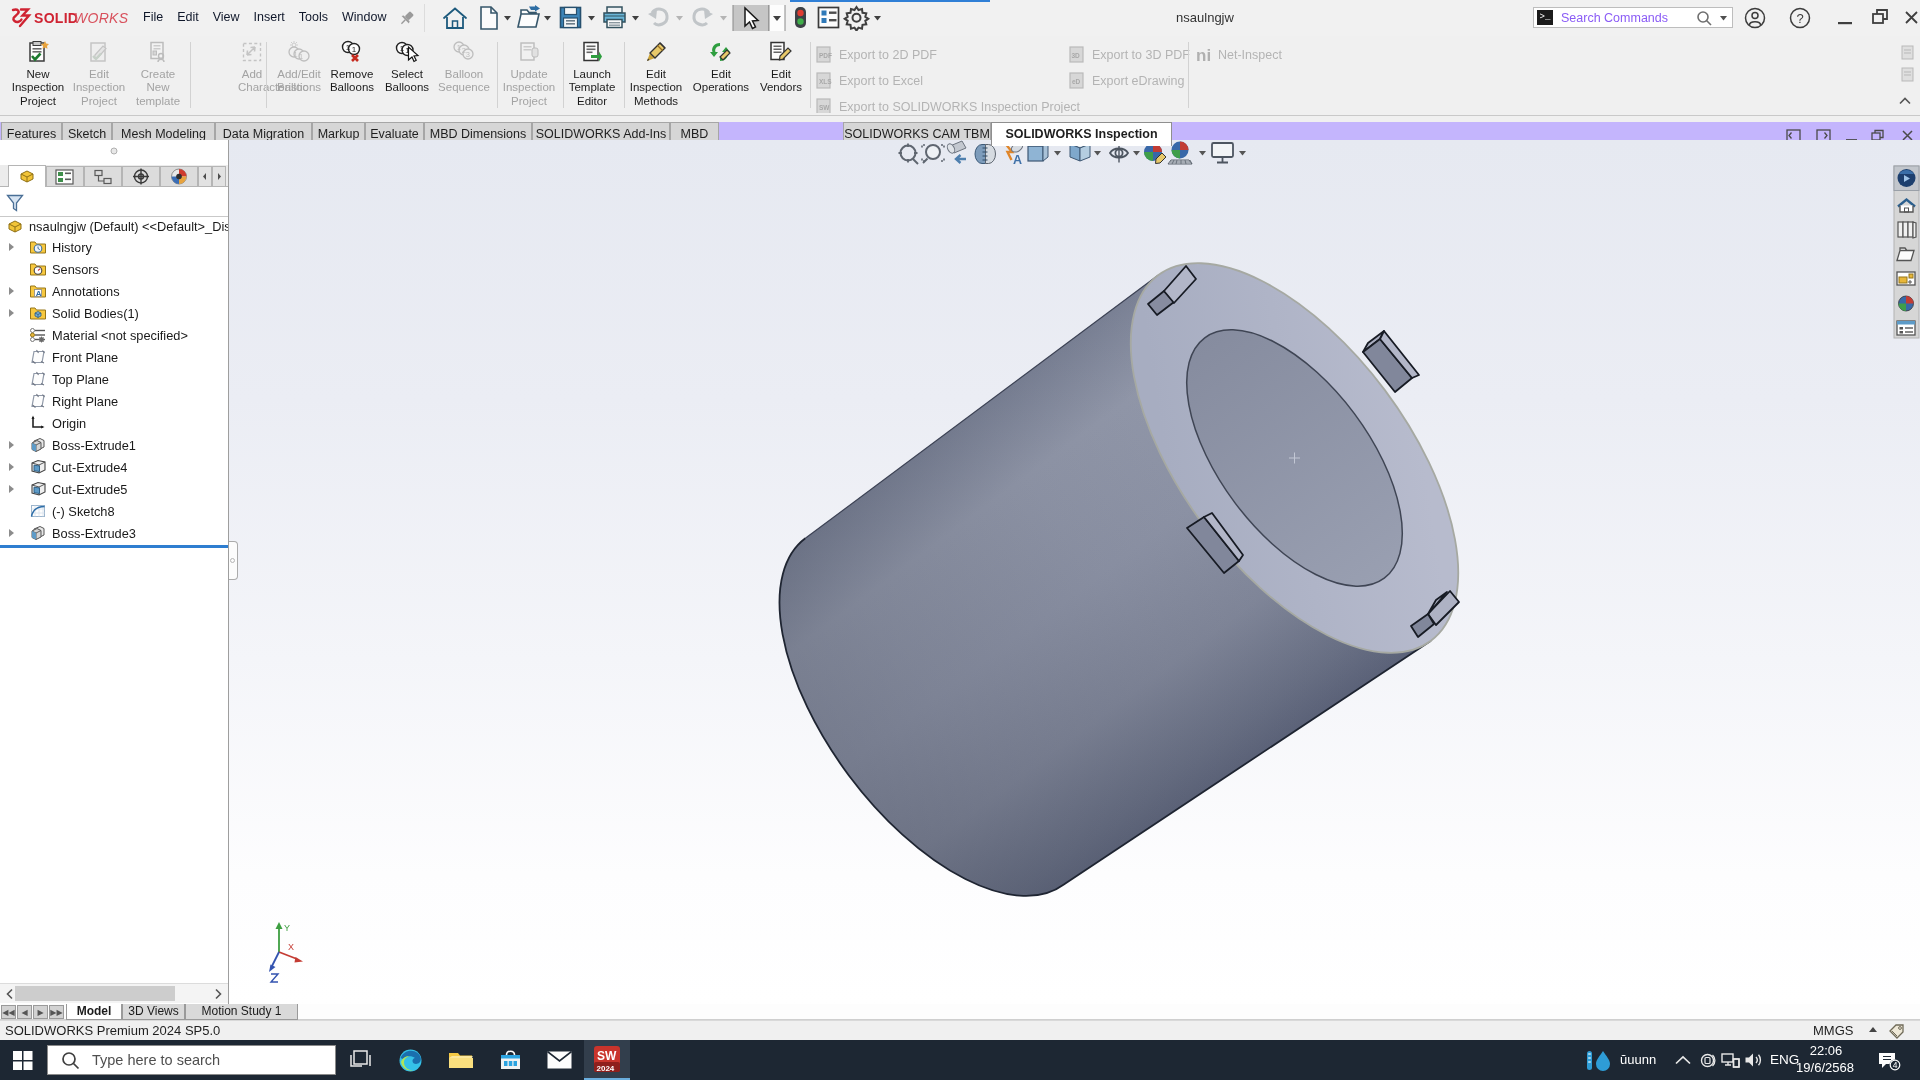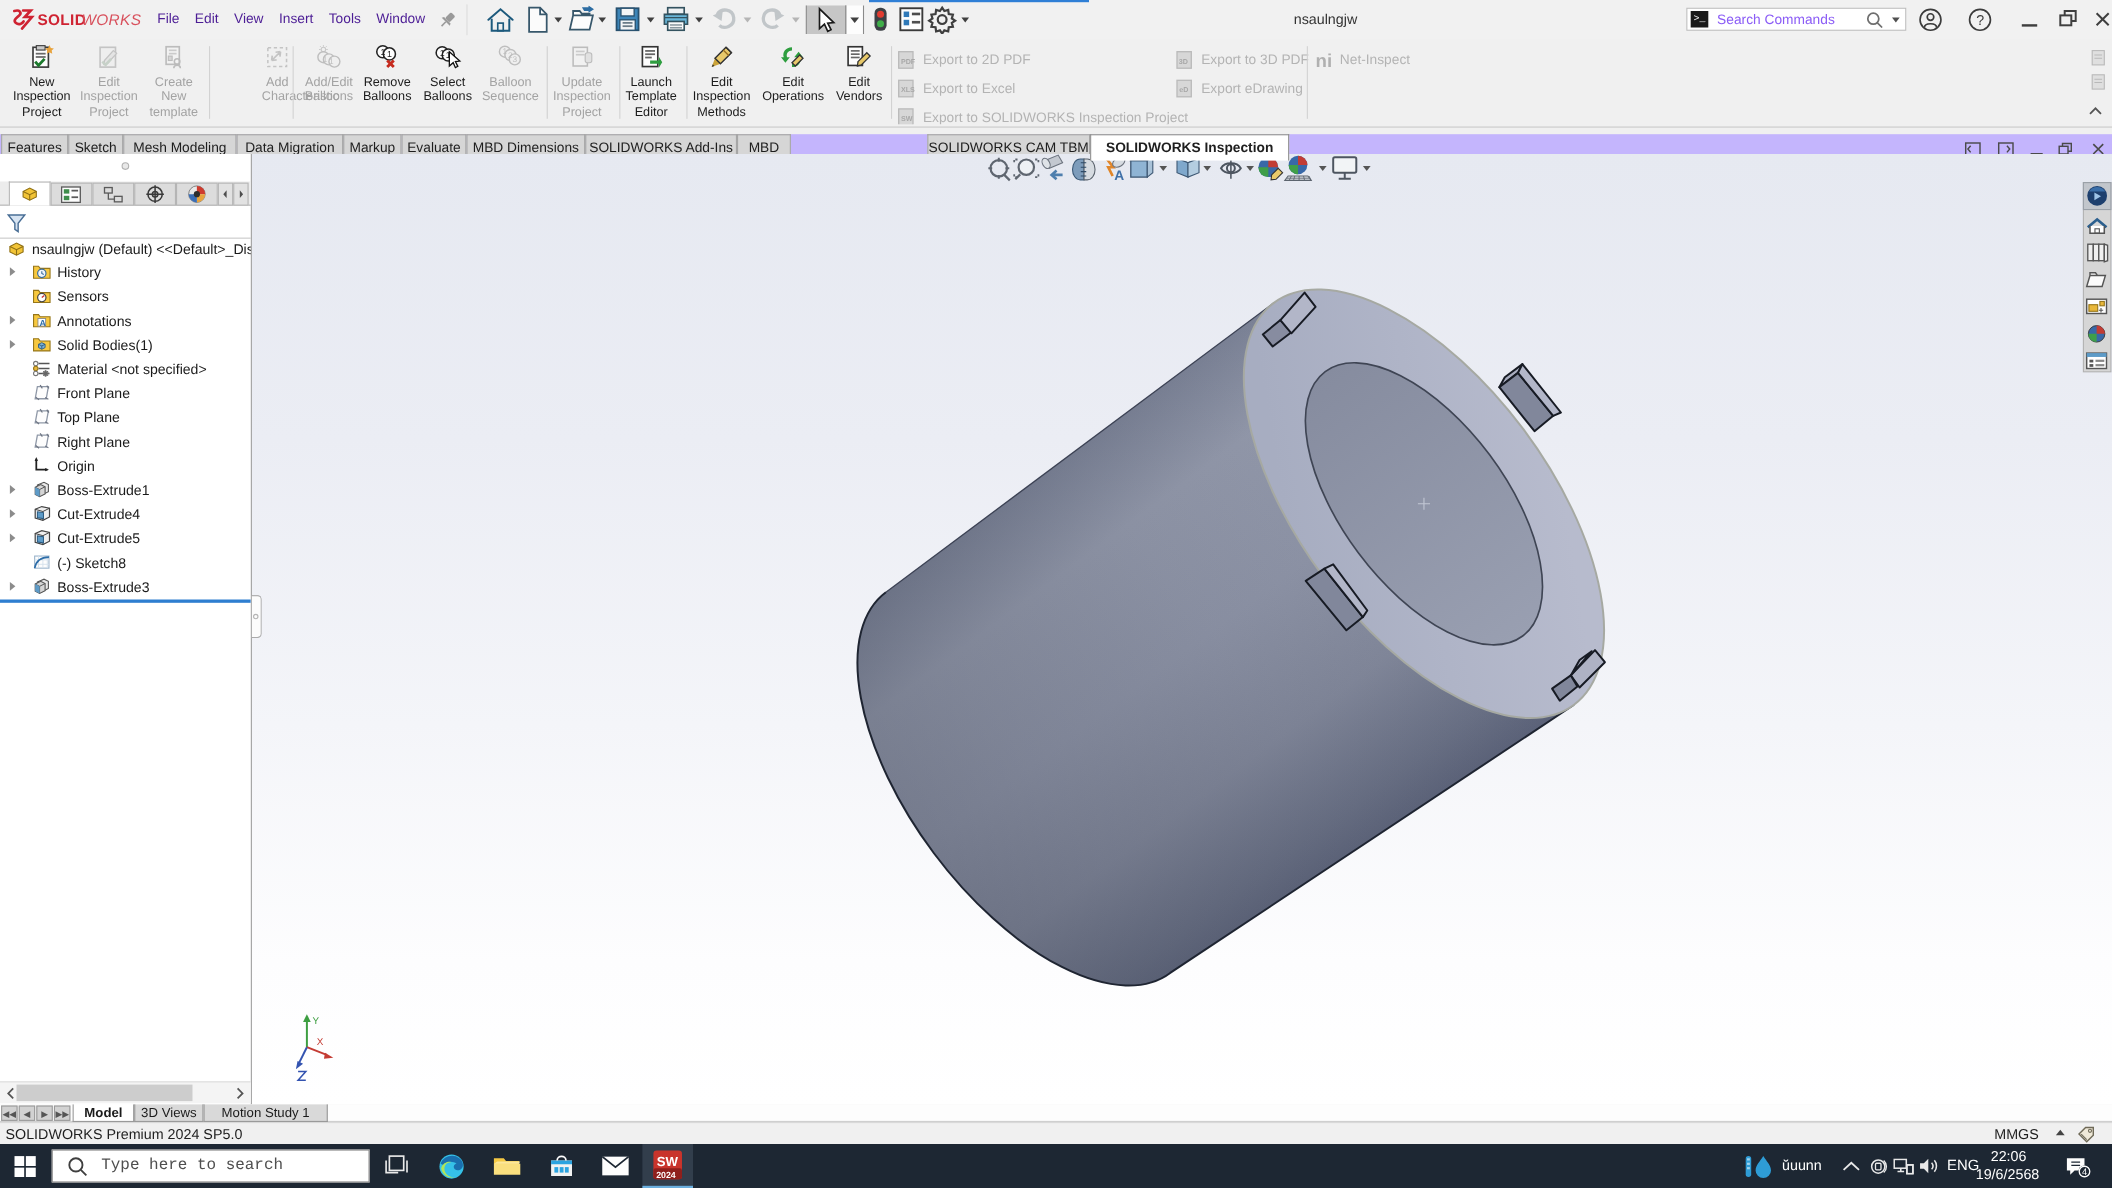--- a/index.html
+++ b/index.html
@@ -1,20 +1,20 @@
 <!DOCTYPE html>
 <html><head><meta charset="utf-8">
 <style>
 *{margin:0;padding:0;box-sizing:border-box;}
 html,body{width:1920px;height:1080px;overflow:hidden;font-family:"Liberation Sans",sans-serif;-webkit-font-smoothing:antialiased;}
 body{position:relative;background:#f0f0f0;}
 .abs{position:absolute;}
 
 #titlebar{left:0;top:0;width:1920px;height:36px;background:#f1f1f1;}
-#titlebar .menus{left:136px;top:10px;font-size:12.5px;color:#4c1d95;}
+#titlebar .menus{left:136px;top:10px;font-size:12.5px;color:#0f172a;}
 #titlebar .menus span{margin:0 7px;}
 #qat svg{vertical-align:middle;}
 .wtitle{top:10px;left:1140px;width:130px;text-align:center;font-size:13px;color:#333;}
 #searchbox{left:1533px;top:7px;width:200px;height:21px;background:#fff;border:1px solid #bdbdbd;}
 #searchbox .term{left:3px;top:2px;width:16px;height:15px;background:#1b1b1b;color:#fff;font-size:9px;line-height:15px;text-align:center;font-family:"Liberation Mono",monospace;}
 #searchbox .stext{left:27px;top:3px;font-size:12.5px;color:#8b5cf6;}
 
 #ribbon{left:0;top:36px;width:1920px;height:80px;background:#f0f0f0;border-bottom:1px solid #c9c9c9;}
 .rbtn{position:absolute;top:4px;text-align:center;font-size:11.5px;line-height:13.5px;color:#1c1c1c;}
 .rbtn.dis{color:#a3a3a3;}
@@ -33,21 +33,21 @@
 .titem svg{position:absolute;left:29px;top:2px;}
 
 #modeltabs{left:0;top:1004px;width:1920px;height:16px;background:#fdfdfd;border-bottom:1px solid #cfcfcf;}
 .mtab{position:absolute;top:0;height:16px;background:#d9d9d9;border:1px solid #9a9a9a;border-top:none;font-size:12px;color:#1b1b1b;text-align:center;line-height:15px;}
 .mtab.active{background:#fff;font-weight:bold;}
 .mnav{position:absolute;top:1px;width:15px;height:14px;background:#d2d2d2;border:1px solid #9a9a9a;color:#555;font-size:8px;text-align:center;line-height:13px;}
 
 #statusbar{left:0;top:1020px;width:1920px;height:20px;background:#f0f0f0;border-top:1px solid #d9d9d9;font-size:13px;color:#1f1f1f;}
 
 #taskbar{left:0;top:1040px;width:1920px;height:40px;background:#1d2733;}
-#tsearch{left:47px;top:5px;width:289px;height:30px;background:#ffffff;border:1px solid #8a8a8a;font-family:Liberation Mono, monospace;}
+#tsearch{left:47px;top:5px;width:289px;height:30px;background:#ffffff;border:1px solid #8a8a8a;}
 #tsearch span{position:absolute;left:44px;top:6px;font-size:14.5px;color:#4f4f4f;}
 .tright{position:absolute;top:0;height:40px;color:#fff;font-size:13px;}
 </style></head>
 <body>
 <div class="abs" id="titlebar">
  <svg class="abs" style="left:8px;top:6px;" width="125" height="24" viewBox="0 0 125 24">
    <g fill="none" stroke="#cf2332" stroke-width="2.4" stroke-linecap="round">
      <path d="M5 4 C10 2.5 12 5.5 9.5 8 C7 10.5 3.5 12.5 6.5 15 C9 17 12.5 15.5 13.5 13.5"></path>
      <path d="M13 3.5 L20 3.5 L14.5 9.5 L21 9.5 L12 20"></path>
    </g>

